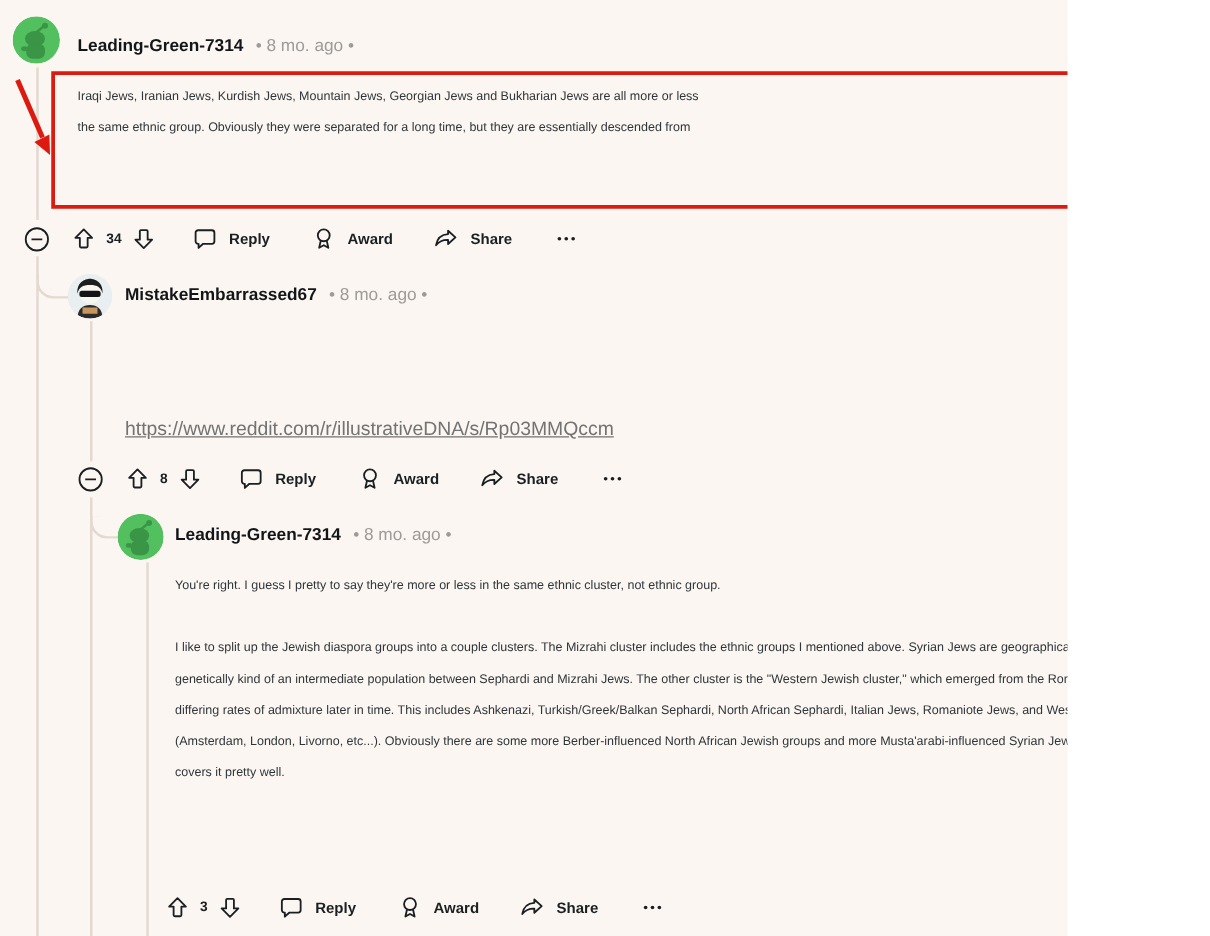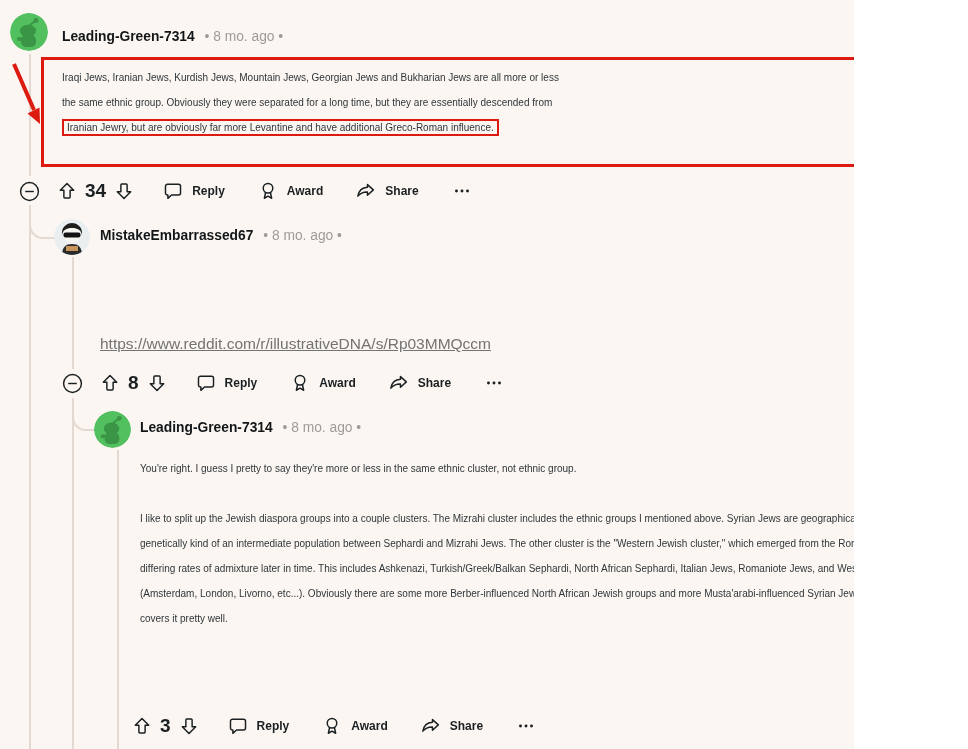--- a/index.html
+++ b/index.html
@@ -26,21 +26,21 @@
   .linkline{position:absolute;font-size:15.5px;color:#737373;text-decoration:underline;cursor:pointer;white-space:nowrap;}
 
   
   .bigredbox{position:absolute;left:41px;top:57px;width:915px;height:110px;border:3px solid #dd1a10;box-sizing:border-box;pointer-events:none;z-index:30;}
   .arrow-svg{position:absolute;left:4px;top:58px;z-index:31;pointer-events:none;}
 
   
   .arow{position:absolute;height:30px;display:flex;align-items:center;color:#1a1f22;}
   .collapse{width:23px;height:23px;margin-right:15px;cursor:pointer;flex:none;}
   .votes{display:flex;align-items:center;gap:7px;margin-right:27px;}
-  .vcount{font-size:19px;font-weight:bold;color:#1a1f22;}
+  .vcount{font-size:11px;font-weight:bold;color:#1a1f22;}
   .abtn{display:flex;align-items:center;gap:8px;margin-right:32px;cursor:pointer;}
   .abtn span{font-size:12px;font-weight:bold;}
   .icon24{width:22px;height:22px;flex:none;cursor:pointer;}
   svg{display:block;}
 </style>
 </head>
 <body>
 
 <div id="screen">
 
@@ -63,21 +63,20 @@
     </svg>
   </div>
   <div class="chead" style="left:62px;top:29px;">
     <span class="uname">Leading-Green-7314</span>
     <span class="meta">• 8 mo. ago •</span>
   </div>
 
   <div class="cbody" style="left:62px;top:65px;">
     <div class="bline">Iraqi Jews, Iranian Jews, Kurdish Jews, Mountain Jews, Georgian Jews and Bukharian Jews are all more or less</div>
     <div class="bline">the same ethnic group. Obviously they were separated for a long time, but they are essentially descended from</div>
-    <div class="bline"><span class="redspan">Iranian Jewry, but are obviously far more Levantine and have additional Greco-Roman influence.</span></div>
   </div>
 
   <div class="bigredbox"></div>
   <svg class="arrow-svg" width="48" height="80" viewBox="0 0 48 80">
     <path d="M10 6 L30 52" stroke="#dd1a10" stroke-width="4" fill="none"></path>
     <path d="M36 66 L35.5 49.5 L23.5 55.5 Z" fill="#dd1a10"></path>
   </svg>
 
   <div class="arow" style="left:18px;top:176px;">
     <svg class="collapse" viewBox="0 0 24 24">

